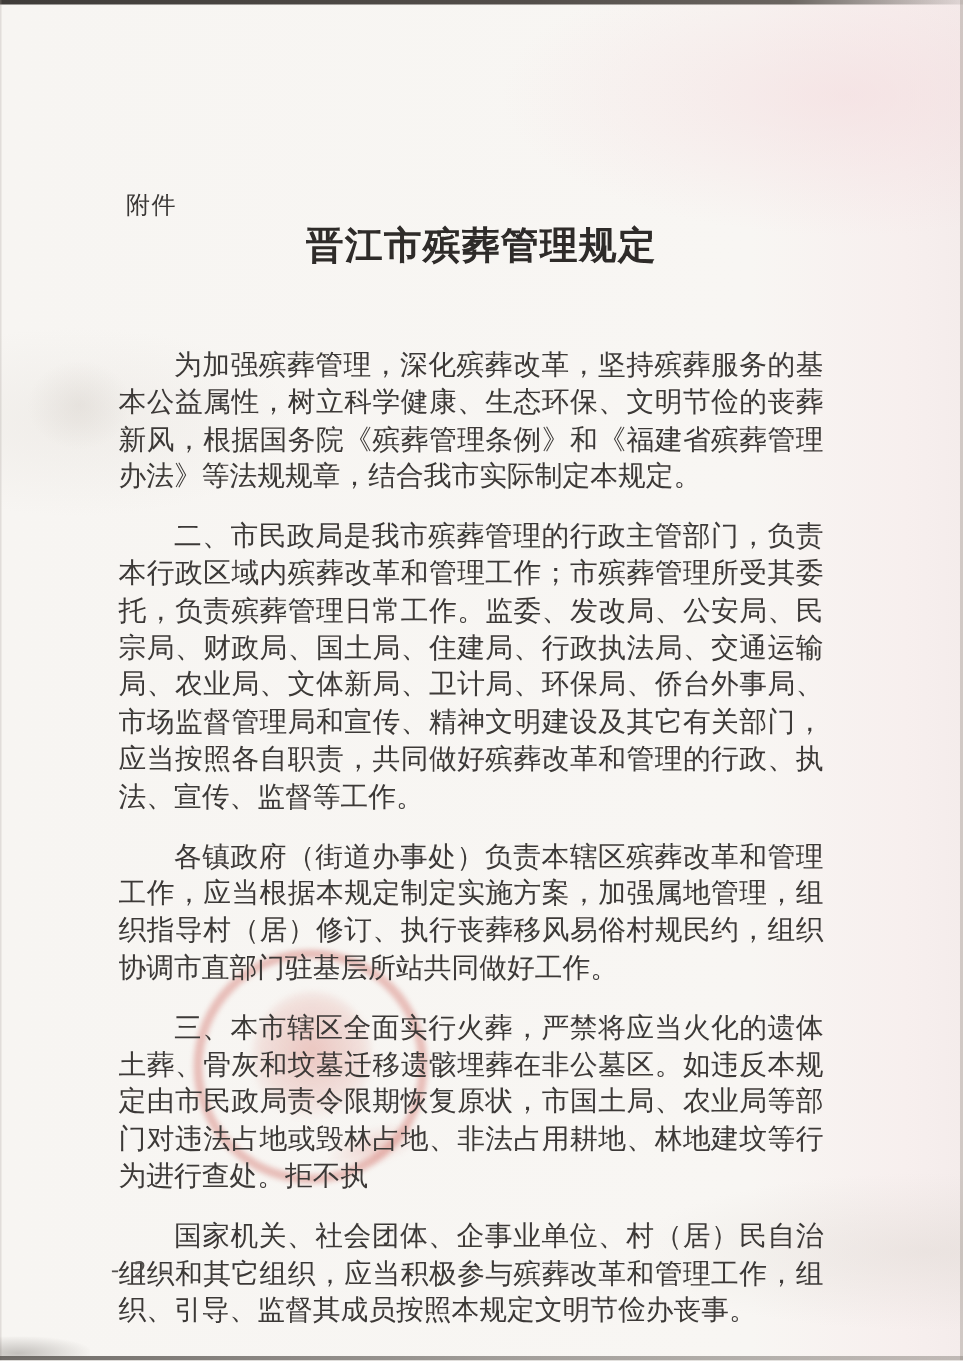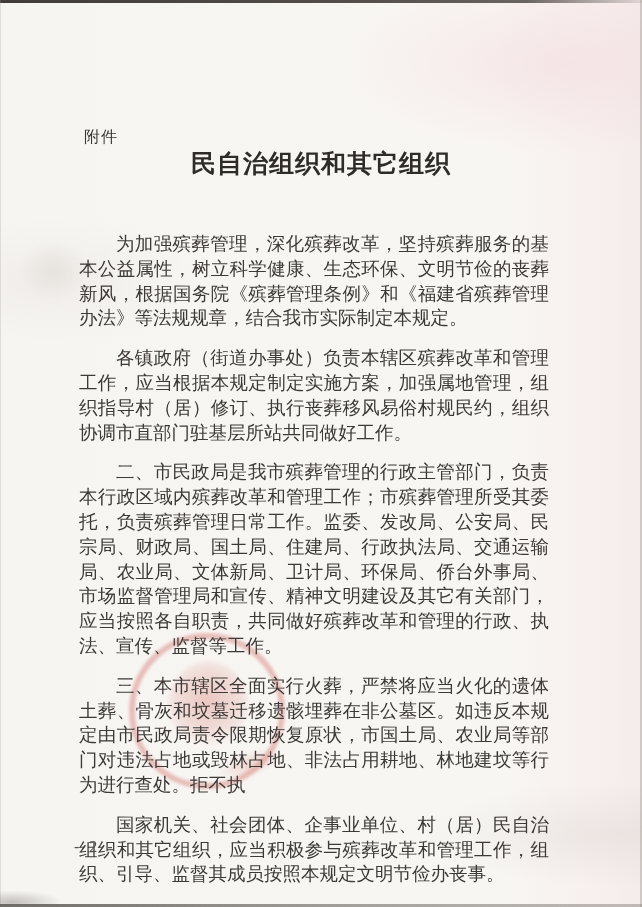--- a/index.html
+++ b/index.html
@@ -105,25 +105,25 @@
   <div class="spot-b"></div>
 
   <div class="seal">
     <div class="seal-ring"></div>
     <div class="seal-emblem"></div>
     <div class="seal-smudge"></div>
   </div>
 
   <div class="attachment">附件</div>
 
-  <div class="title">民自治组织和其它组织</div>
+  <div class="title">晋江市殡葬管理规定</div>
 
   <div class="body-text">
     <p>为加强殡葬管理，深化殡葬改革，坚持殡葬服务的基本公益属性，树立科学健康、生态环保、文明节俭的丧葬新风，根据国务院《殡葬管理条例》和《福建省殡葬管理办法》等法规规章，结合我市实际制定本规定。</p>
+    <p>二、市民政局是我市殡葬管理的行政主管部门，负责本行政区域内殡葬改革和管理工作；市殡葬管理所受其委托，负责殡葬管理日常工作。监委、发改局、公安局、民宗局、财政局、国土局、住建局、行政执法局、交通运输局、农业局、文体新局、卫计局、环保局、侨台外事局、市场监督管理局和宣传、精神文明建设及其它有关部门，应当按照各自职责，共同做好殡葬改革和管理的行政、执法、宣传、监督等工作。</p>
     <p>各镇政府（街道办事处）负责本辖区殡葬改革和管理工作，应当根据本规定制定实施方案，加强属地管理，组织指导村（居）修订、执行丧葬移风易俗村规民约，组织协调市直部门驻基层所站共同做好工作。</p>
-    <p>二、市民政局是我市殡葬管理的行政主管部门，负责本行政区域内殡葬改革和管理工作；市殡葬管理所受其委托，负责殡葬管理日常工作。监委、发改局、公安局、民宗局、财政局、国土局、住建局、行政执法局、交通运输局、农业局、文体新局、卫计局、环保局、侨台外事局、市场监督管理局和宣传、精神文明建设及其它有关部门，应当按照各自职责，共同做好殡葬改革和管理的行政、执法、宣传、监督等工作。</p>
     <p>三、本市辖区全面实行火葬，严禁将应当火化的遗体土葬、骨灰和坟墓迁移遗骸埋葬在非公墓区。如违反本规定由市民政局责令限期恢复原状，市国土局、农业局等部门对违法占地或毁林占地、非法占用耕地、林地建坟等行为进行查处。拒不执</p>
     <p>国家机关、社会团体、企事业单位、村（居）民自治组织和其它组织，应当积极参与殡葬改革和管理工作，组织、引导、监督其成员按照本规定文明节俭办丧事。</p>
   </div>
 
   <div class="page-number">- 2 -</div>
 
 </div>
 
 </body></html>

